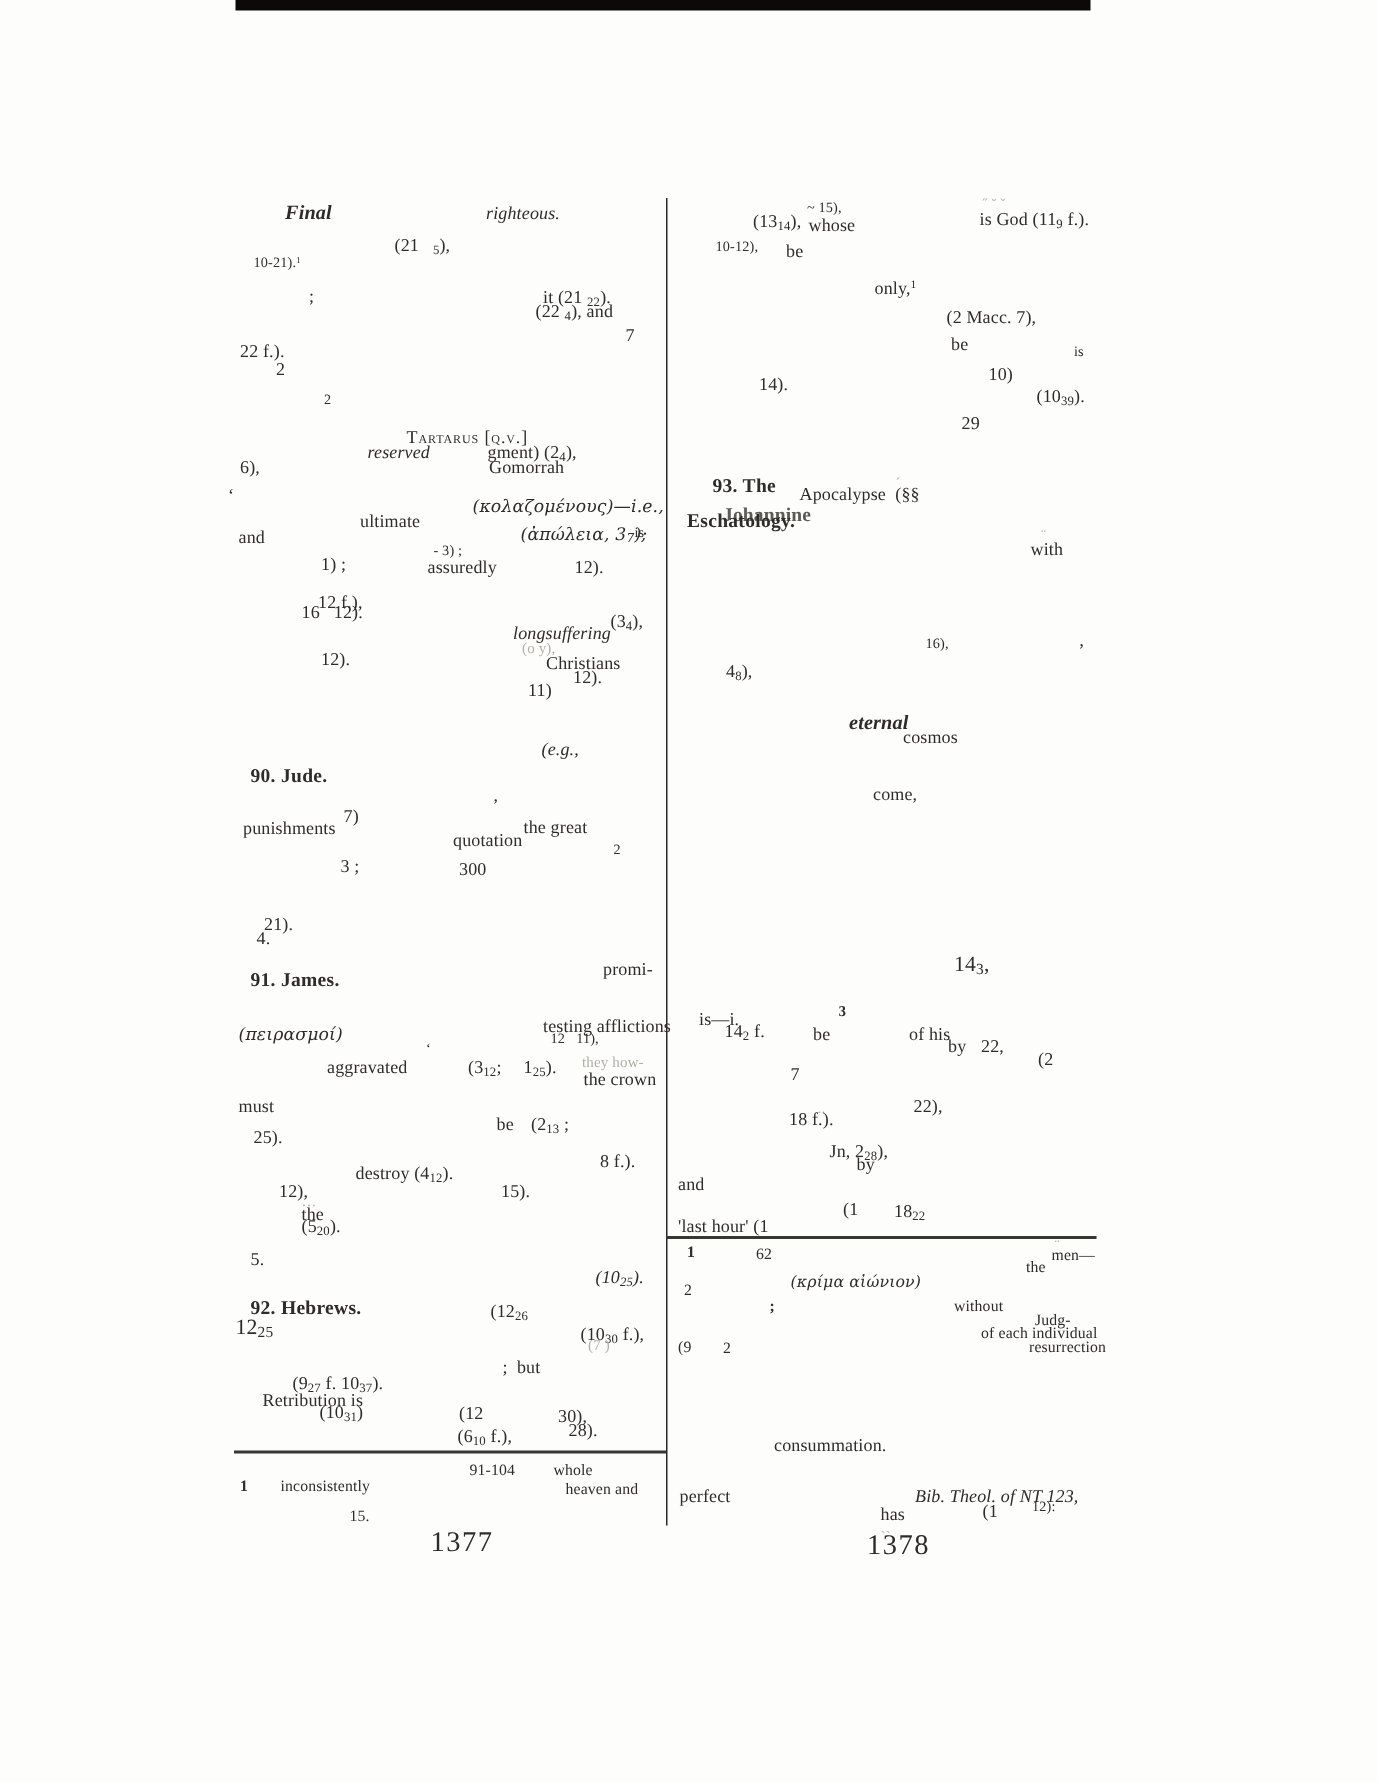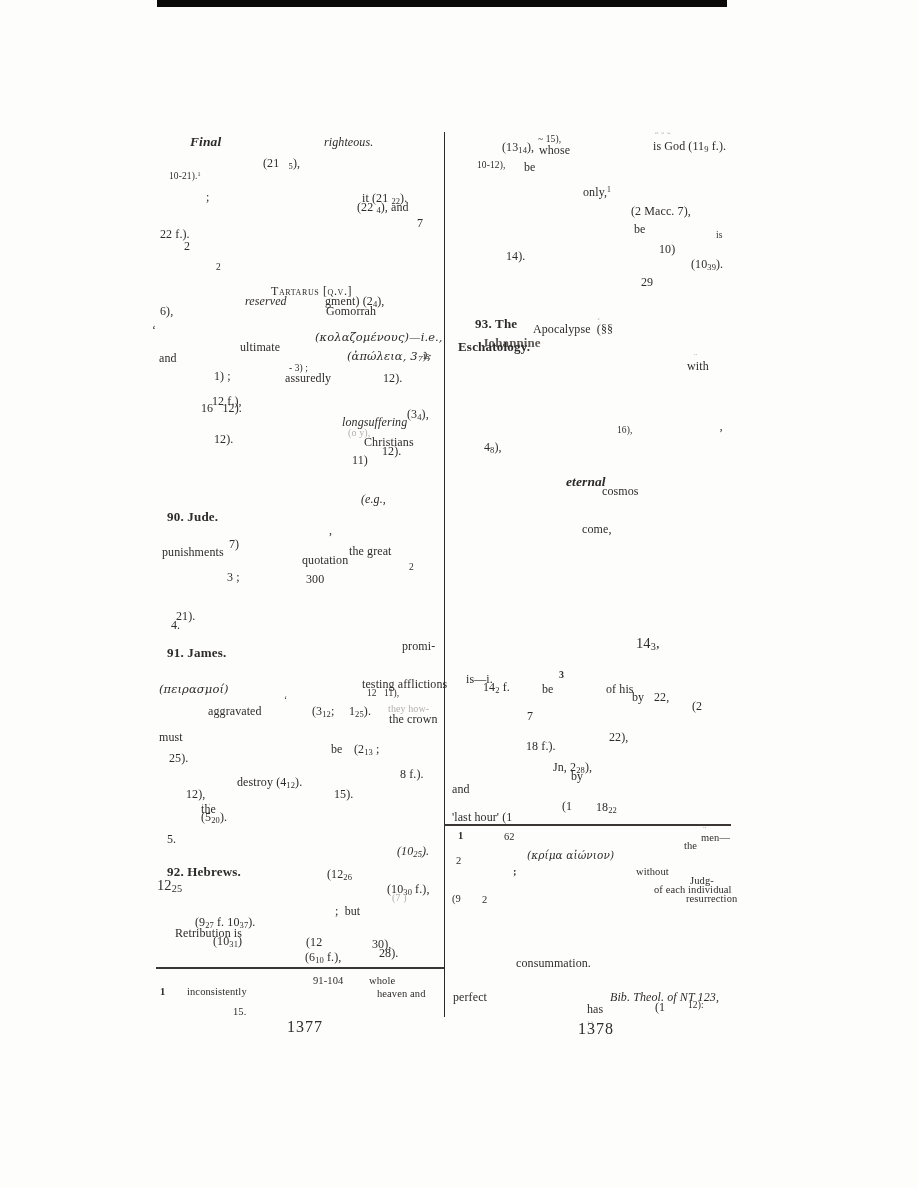--- a/index.html
+++ b/index.html
@@ -24,21 +24,21 @@
   .f-bi{font-style:italic;font-weight:bold;font-size:13.5px;}
   .f-h{font-weight:bold;font-size:13px;letter-spacing:0.2px;}
   .f-hft{font-weight:bold;font-size:13px;color:#5d5954;}
   .f-sc{font-variant:small-caps;letter-spacing:0.6px;}
   .f-sm{font-size:9.5px;}
   .f-smb{font-size:10px;font-weight:bold;}
   .f-gk{font-style:italic;font-size:11.5px;font-family:"DejaVu Serif",serif;}
   .f-gkfn{font-style:italic;font-size:10.5px;font-family:"DejaVu Serif",serif;}
   .f-fn{font-size:10.5px;}
   .f-fnb{font-size:10.5px;font-weight:bold;}
-  .f-pg{font-size:16px;letter-spacing:1px;}
+  .f-pg{font-size:19px;letter-spacing:1px;}
   .f-lg{font-size:14.5px;}
   .f-ft{color:#b3afa8;font-size:10px;}
   .sb{font-size:71%;position:relative;top:0.18em;}
   .sp{font-size:64%;position:relative;top:-0.5em;}
 </style>
 </head>
 <body>
 
 <div class="page" style="background: rgb(253, 253, 252);">
   <div class="rule" id="top-bar" style="left: 157px; top: 0px; width: 570px; height: 7px; background: rgb(11, 10, 9);"></div>
@@ -92,21 +92,21 @@
       <span class="frag" style="left: 227px; top: 571px;">3 ;</span>
       <span class="frag" style="left: 306px; top: 573px;">300</span>
       <span class="frag" style="left: 176px; top: 610px;">21).</span>
       <span class="frag" style="left: 171px; top: 619px;">4.</span>
       <span class="frag" style="left: 402px; top: 640px;">promi-</span>
       <span class="frag f-h" style="left: 167px; top: 646px;">91. James.</span>
       <span class="frag" style="left: 362px; top: 678px;">testing afflictions</span>
       <span class="frag f-gk" style="left: 159px; top: 683px;">(πειρασμοί)</span>
       <span class="frag f-sm" style="left: 367px; top: 689px;">12   11),</span>
       <span class="frag f-sm" style="left: 284px; top: 696px;">ʻ</span>
-      <span class="frag" style="left: 208px; top: 705px;">aggravated</span>
+      <span class="frag" style="left: 218px; top: 705px;">aggravated</span>
       <span class="frag" style="left: 312px; top: 705px;">(3<span class="sb">12</span>;</span>
       <span class="frag" style="left: 349px; top: 705px;">1<span class="sb">25</span>).</span>
       <span class="frag f-ft" style="left: 388px; top: 704px;">they how-</span>
       <span class="frag" style="left: 389px; top: 713px;">the crown</span>
       <span class="frag" style="left: 159px; top: 731px;">must</span>
       <span class="frag" style="left: 331px; top: 743px;">be</span>
       <span class="frag" style="left: 354px; top: 743px;">(2<span class="sb">13</span> ;</span>
       <span class="frag" style="left: 169px; top: 752px;">25).</span>
       <span class="frag" style="left: 400px; top: 768px;">8 f.).</span>
       <span class="frag" style="left: 237px; top: 776px;">destroy (4<span class="sb">12</span>).</span>

